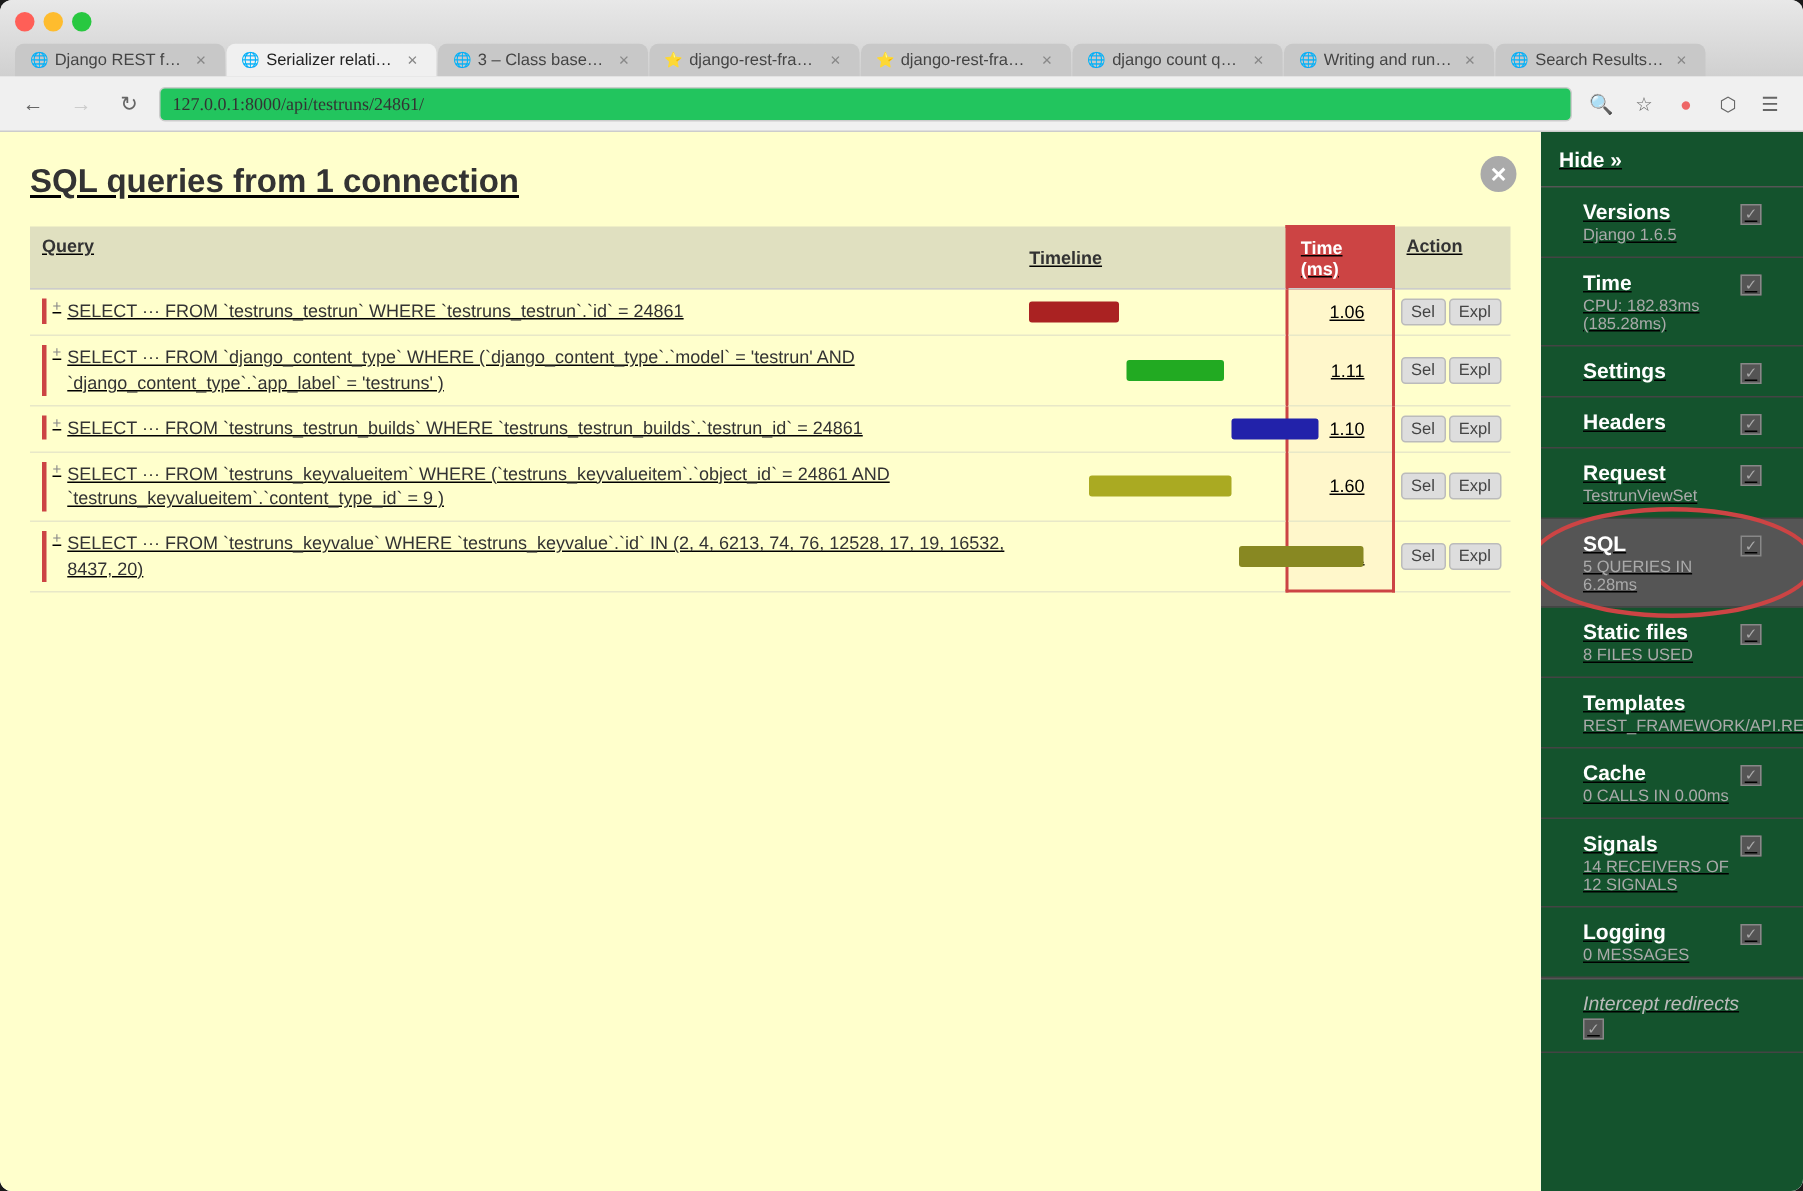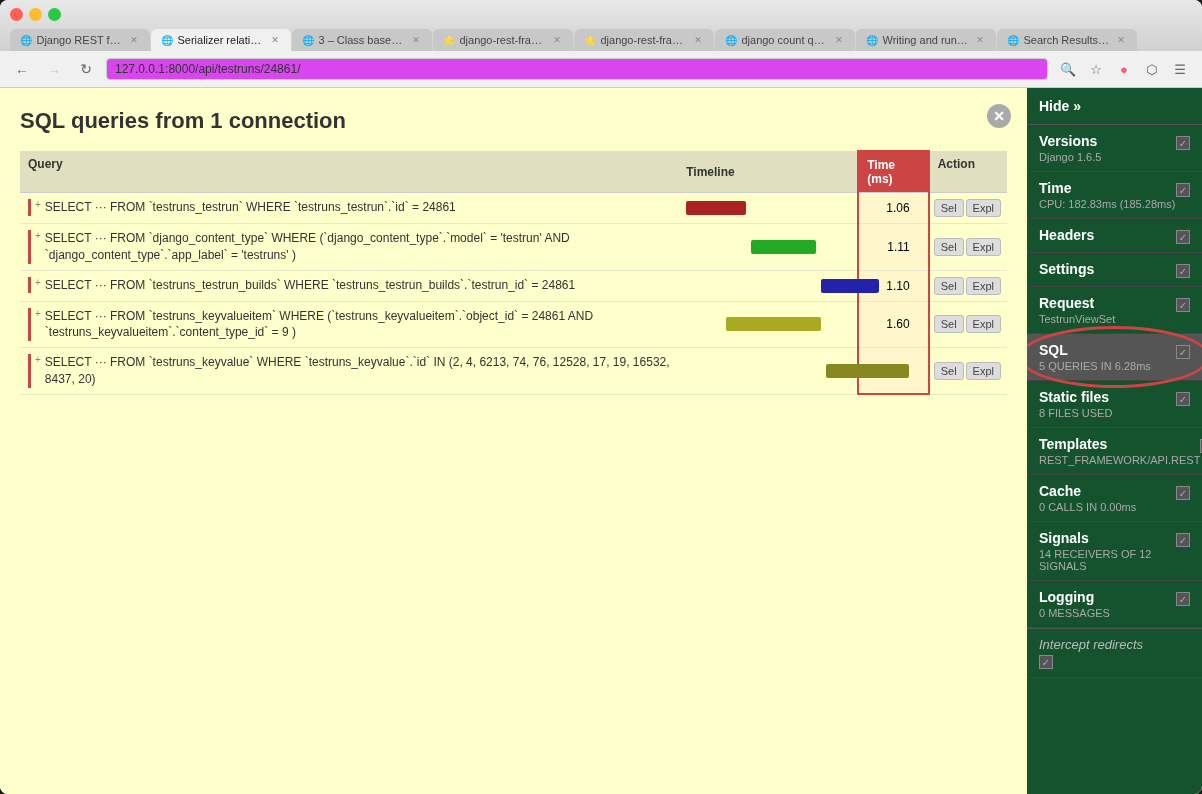--- a/index.html
+++ b/index.html
@@ -102,26 +102,27 @@
       color: #666;
       font-size: 14px;
       border-radius: 3px;
     }
     .nav-btn:disabled { color: #ccc; cursor: default; }
 
     .address-bar {
       flex: 1;
       display: flex;
       align-items: center;
-      background: #d946ef;
+      background: #22c55e;
       border: 1px solid #ccc;
       border-radius: 4px;
       padding: 3px 8px;
       font-size: 12px;
       color: #333;
+      font-family: Liberation Serif, serif;
     }
 
     .nav-icons {
       display: flex;
       gap: 4px;
     }
 
     .nav-icon-btn {
       width: 24px;
       height: 24px;
@@ -135,20 +136,21 @@
       align-items: center;
       justify-content: center;
     }
 
     
     .content-area {
       display: flex;
       flex: 1;
       background: #f5f5f5;
       overflow: hidden;
+      text-decoration: underline;
     }
 
     
     .sql-panel {
       flex: 1;
       background: #ffffcc;
       padding: 20px;
       overflow-y: auto;
       position: relative;
     }
@@ -308,21 +310,21 @@
       font-weight: bold;
       color: white;
       border-bottom: 1px solid #555;
       display: flex;
       align-items: center;
       justify-content: space-between;
       cursor: pointer;
     }
 
     .sidebar-section {
-      padding: 8px 12px;
+      padding: 8px 28px;
       border-bottom: 1px solid #444;
       cursor: pointer;
       position: relative;
       display: flex;
       align-items: flex-start;
       justify-content: space-between;
     }
 
     
     .sidebar-section.sql-active {
@@ -566,28 +568,28 @@
     </div>
           <div class="sidebar-section">
       <div>
         <span class="section-label">Time</span>
         <span class="section-sub">CPU: 182.83ms (185.28ms)</span>
       </div>
       <div class="checkbox-icon checked"></div>
     </div>
           <div class="sidebar-section">
       <div>
+        <span class="section-label">Settings</span>
+
+      </div>
+      <div class="checkbox-icon checked"></div>
+    </div>
+          <div class="sidebar-section">
+      <div>
         <span class="section-label">Headers</span>
-
-      </div>
-      <div class="checkbox-icon checked"></div>
-    </div>
-          <div class="sidebar-section">
-      <div>
-        <span class="section-label">Settings</span>
 
       </div>
       <div class="checkbox-icon checked"></div>
     </div>
           <div class="sidebar-section">
       <div>
         <span class="section-label">Request</span>
         <span class="section-sub">TestrunViewSet</span>
       </div>
       <div class="checkbox-icon checked"></div>

